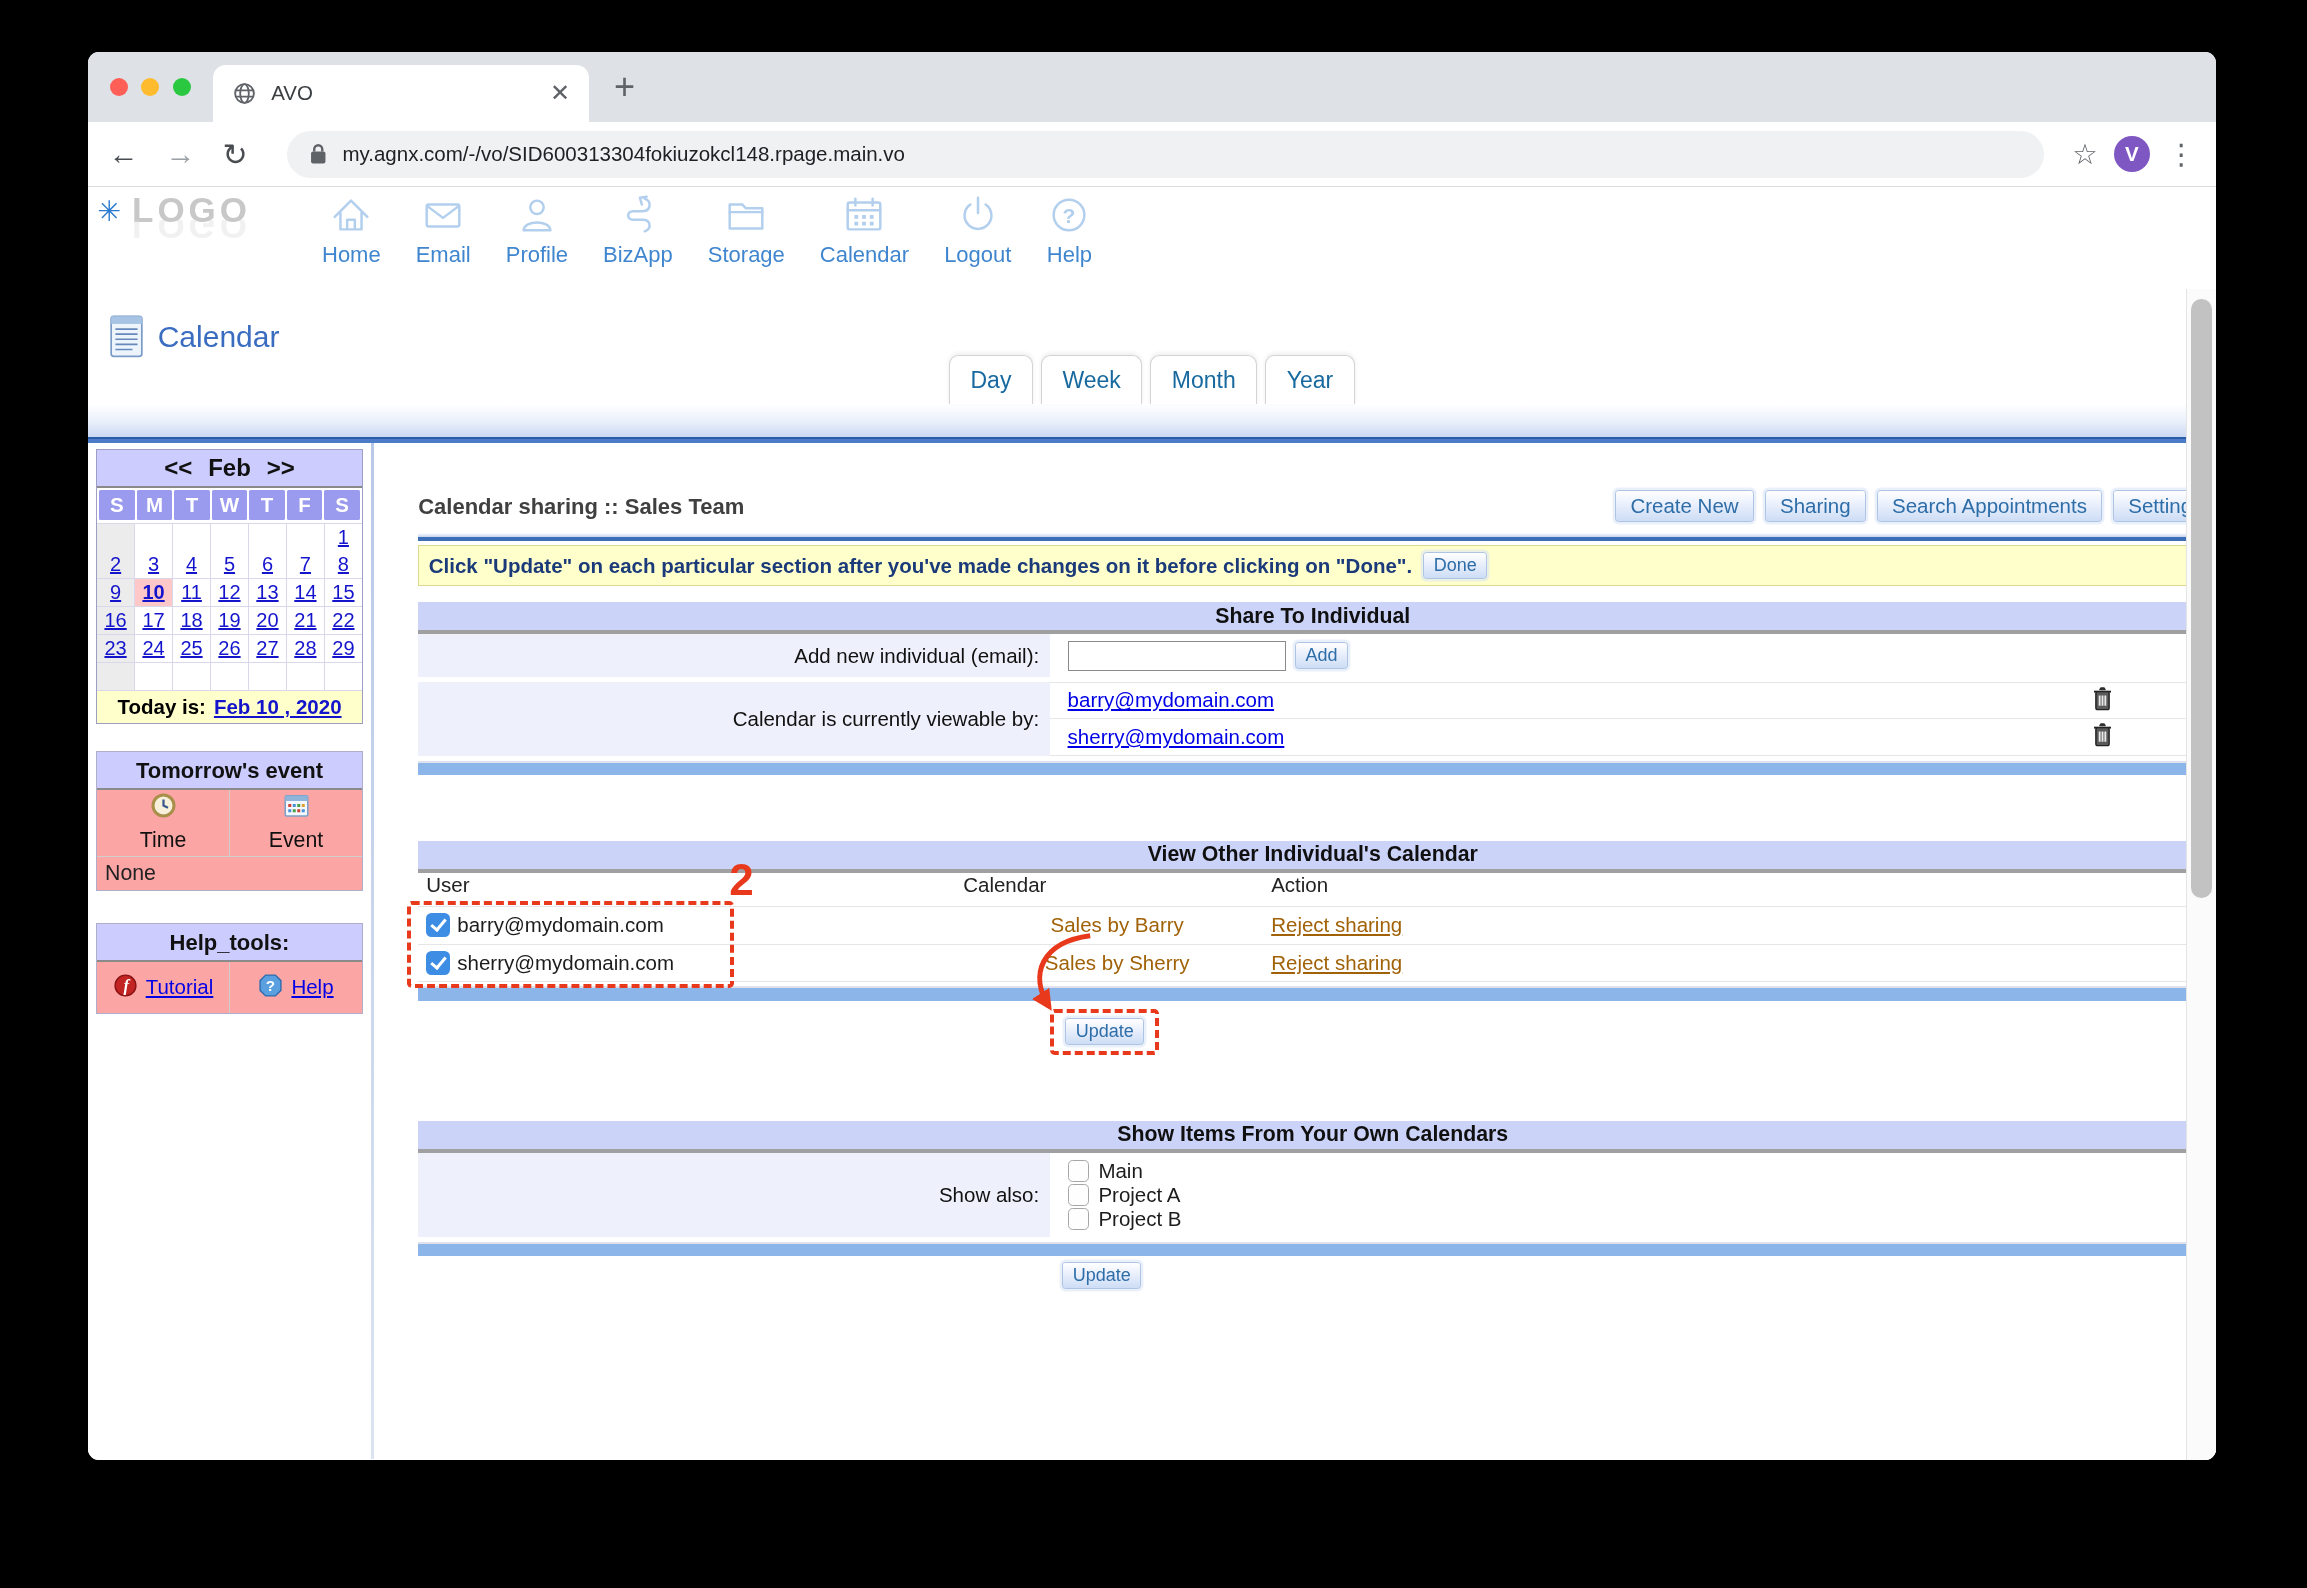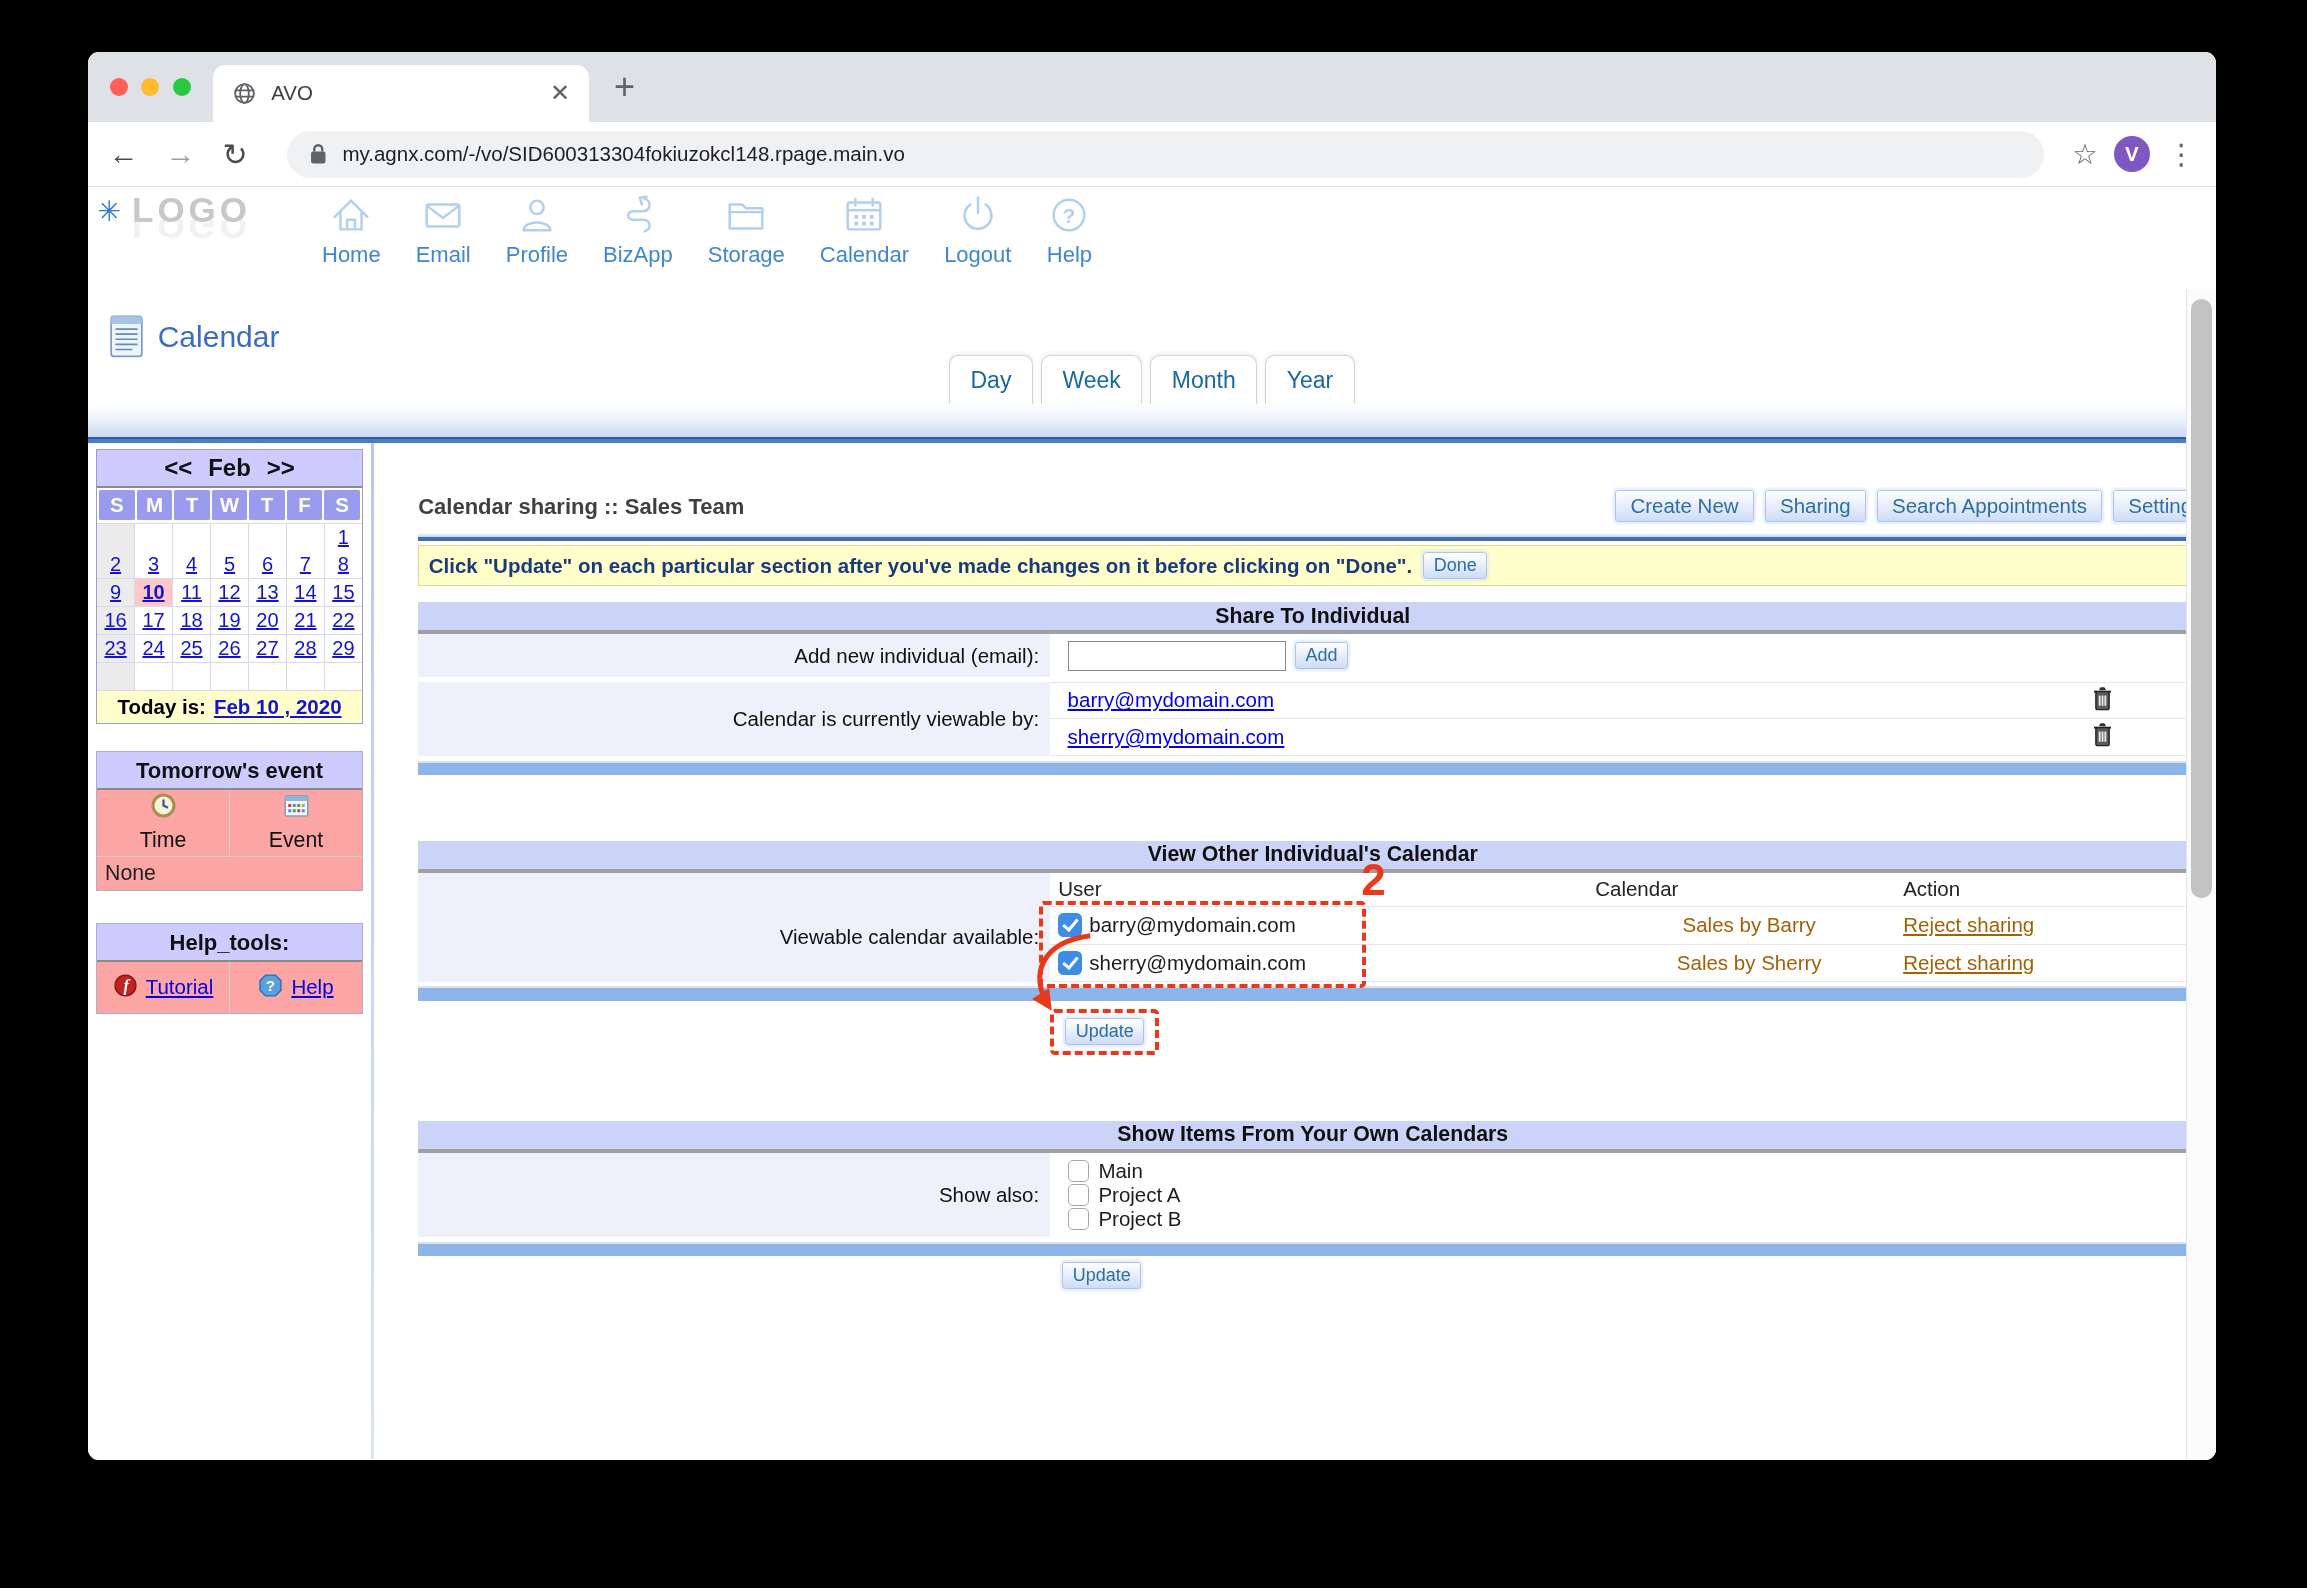--- a/index.html
+++ b/index.html
@@ -103,21 +103,21 @@
   .erow{display:flex;align-items:center;justify-content:space-between;height:37px;border-bottom:0.8px solid #e6e6e6;padding:0 92px 0 17.4px;}
   .erow:first-child{border-top:0.8px solid #e6e6e6;}
   .email{font-size:20.5px;color:#0000e6;text-decoration:underline;cursor:pointer;}
   .trash svg{width:25px;height:28.4px;cursor:pointer;}
 
   .tbl{display:flex;}
   .tbl .lbl{width:632px;background:#eef0fb;font-size:20.5px;color:#111;display:flex;justify-content:flex-end;padding-right:11px;}
   .tbl .lbl.topalign{align-items:flex-start;padding-top:52px;}
   .tbl .lbl.midalign{align-items:center;}
   .tbl .tbody{flex:1;}
-  .vhdr{display:flex;height:33px;align-items:center;font-size:20.5px;color:#222;}
+  .vhdr{display:flex;height:33px;font-size:20.5px;color:#222;}
   .col-u{width:545px;padding-left:8px;} .col-c{width:308px;} .col-a{flex:1;}
   .vrows{position:relative;}
   .vrow{display:flex;align-items:center;height:38px;border-top:0.8px solid #e6e6e6;}
   .vrow:last-child{border-bottom:0.8px solid #e6e6e6;}
   .ucell{width:545px;display:flex;align-items:center;gap:7.1px;padding-left:8px;font-size:20.5px;color:#1c1c1c;}
   .ccell{width:308px;font-size:20.5px;color:#a16207;text-align:center;}
   .acell{flex:1;}
   .rlink{font-size:20.5px;color:#a16207;text-decoration:underline;cursor:pointer;}
   .cb{width:24px;height:24px;border-radius:5.5px;background:#3d8de5;position:relative;flex:none;cursor:pointer;}
   .cb::after{content:"";position:absolute;left:8px;top:3.2px;width:6.3px;height:12px;border:solid #fff;border-width:0 3.2px 3.2px 0;transform:rotate(40deg);}
@@ -515,21 +515,20 @@
                       <path d="M9 11v11M12 11v11M15 11v11" stroke="#e8e8e8" stroke-width="2"></path>
                     </svg></span>
                 </div>
               </div>
           </div>
           <div class="sect-band"></div>
 
           
           <div class="sect-head mtview">View Other Individual's Calendar</div>
           <div class="tbl">
-            <div class="lbl topalign">Viewable calendar available:</div>
             <div class="tbody">
               <div class="vhdr">
                 <span class="col-u">User</span>
                 <span class="col-c">Calendar</span>
                 <span class="col-a">Action</span>
               </div>
               <div class="vrows" id="view-rows">
                 <div class="rect1"></div>
                 <div class="anno2">2</div>
               <div class="vrow">

